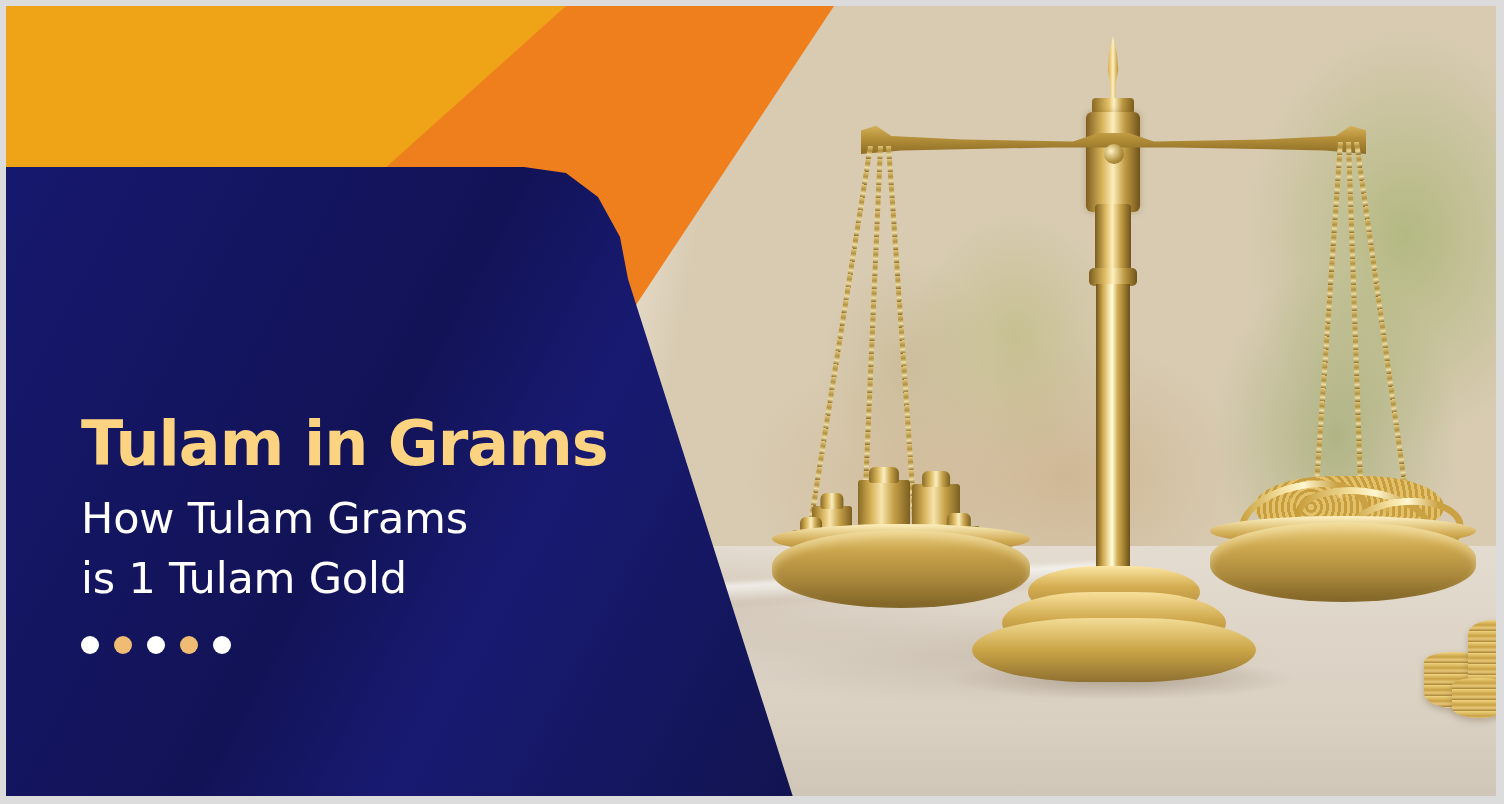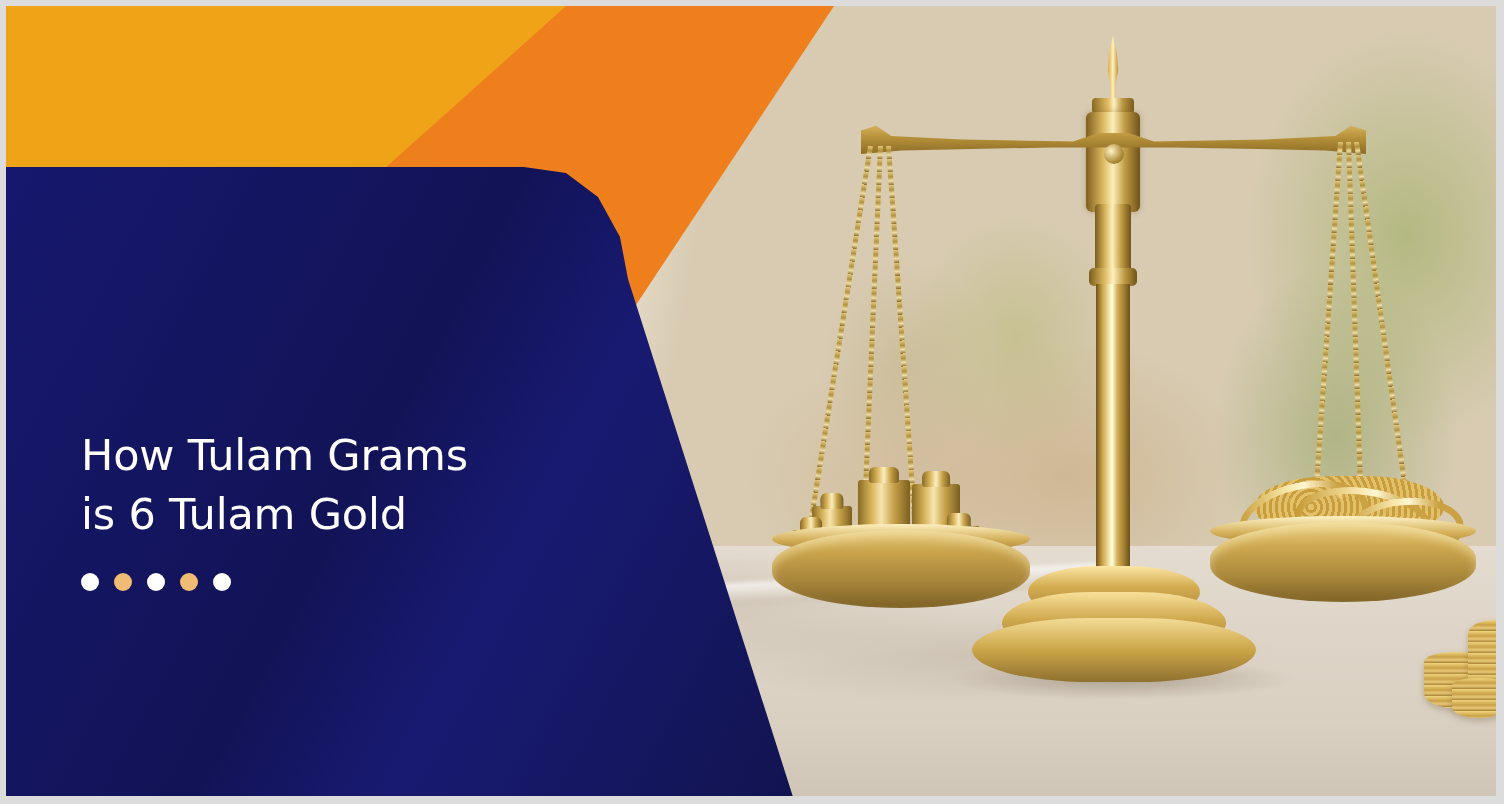--- a/index.html
+++ b/index.html
@@ -278,23 +278,24 @@
       <div class="coinstack" style="left:1418px;top:646px;width:62px;height:56px;"></div>
       <div class="coinstack" style="left:1462px;top:614px;width:58px;height:78px;"></div>
       <div class="coinstack" style="left:1446px;top:672px;width:54px;height:40px;"></div>
     </div>
 
     <div class="shape-orange"></div>
     <div class="shape-yellow"></div>
     <div class="shape-navy"></div>
 
     <div class="copy">
+      <h1 class="headline">Tulam in Grams</h1>
       <p class="subline">
         <span>How Tulam Grams</span><br>
-        <span>is 6 Tulam Gold</span>
+        <span>is 1 Tulam Gold</span>
       </p>
       <div class="dots">
         <span class="dot" style="background: rgb(255, 255, 255);"></span>
         <span class="dot" style="background: rgb(240, 187, 114);"></span>
         <span class="dot" style="background: rgb(255, 255, 255);"></span>
         <span class="dot" style="background: rgb(240, 187, 114);"></span>
         <span class="dot" style="background: rgb(255, 255, 255);"></span>
       </div>
     </div>
 

